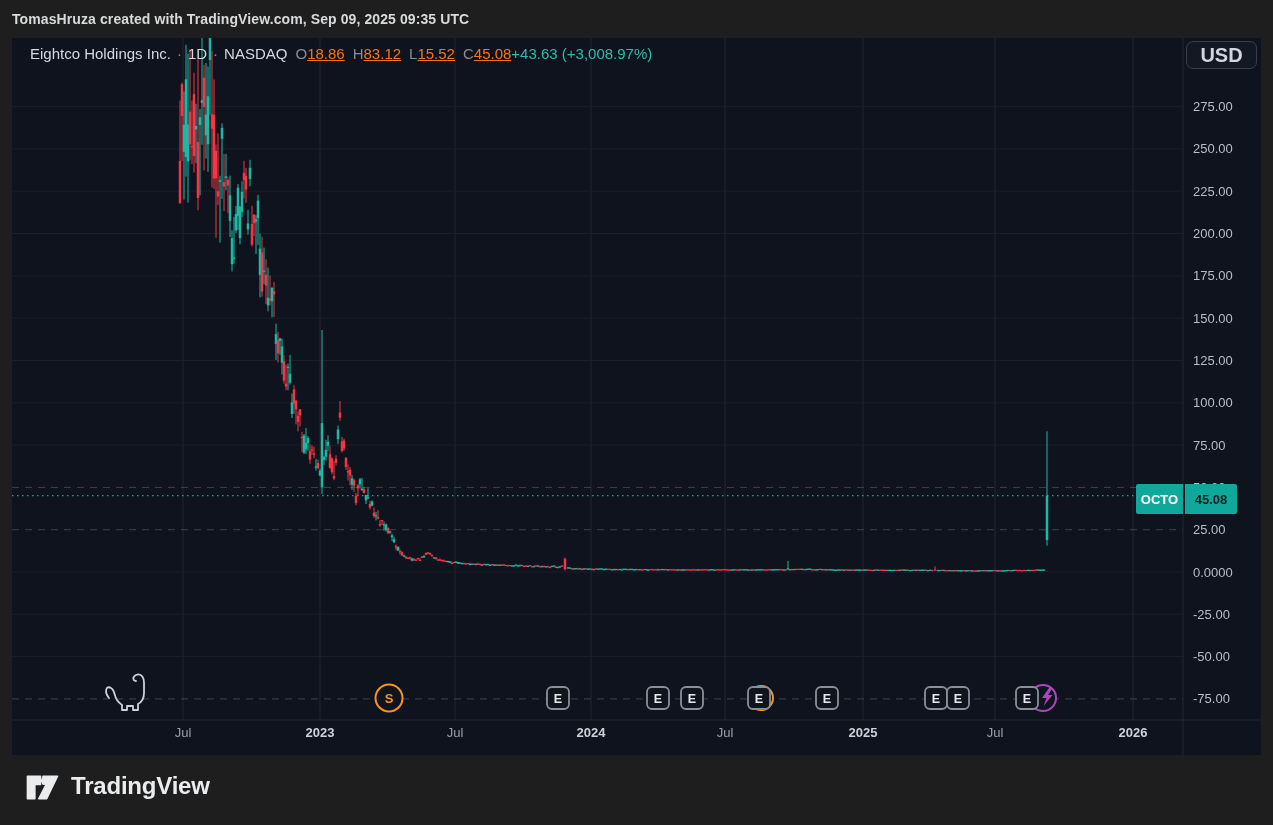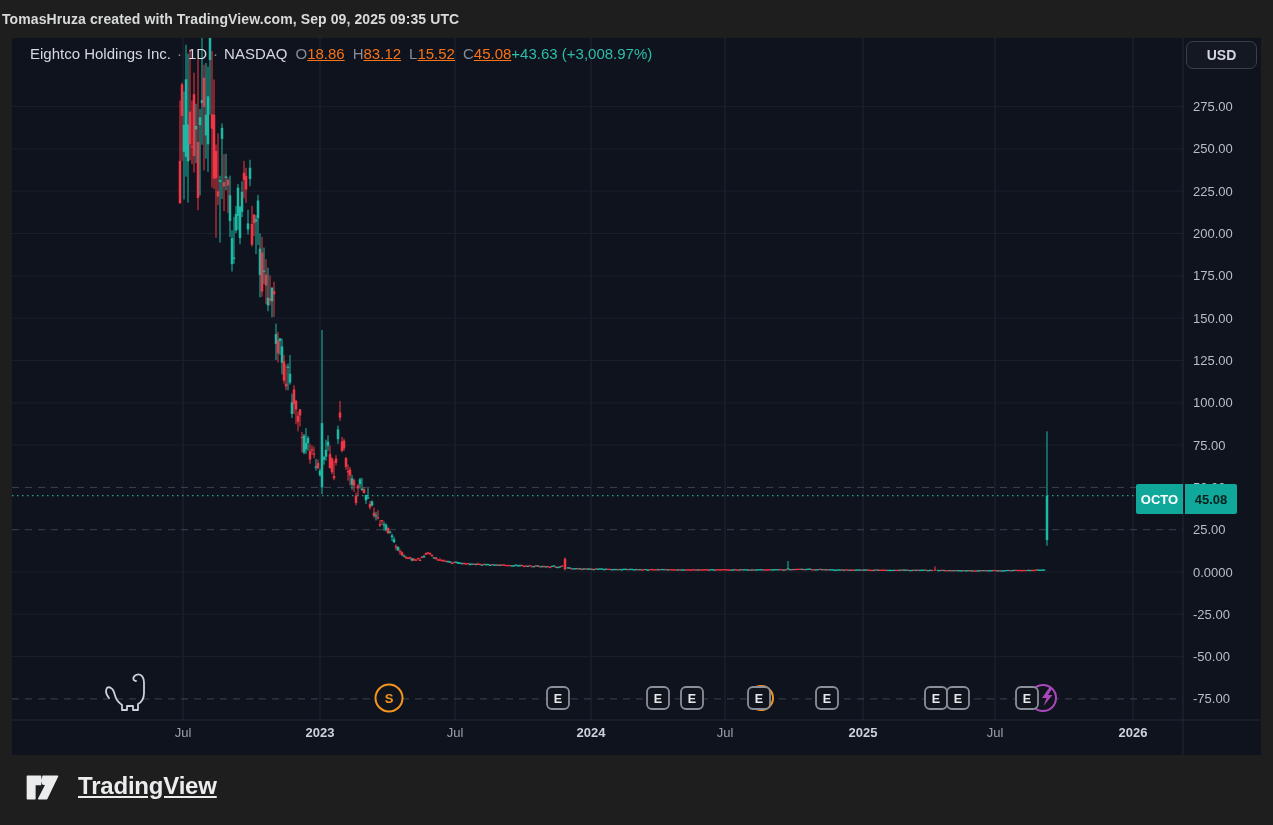--- a/index.html
+++ b/index.html
@@ -1,37 +1,37 @@
 <!DOCTYPE html>
 <html><head>
 <meta charset="utf-8">
 <style>
   html,body{margin:0;padding:0;background:#1e1e1e;width:1273px;height:825px;overflow:hidden;
             font-family:"Liberation Sans",sans-serif;-webkit-font-smoothing:antialiased;}
   .page{position:relative;width:1273px;height:825px;background:#1e1e1e;}
   .topbar{position:absolute;left:0;top:0;width:1273px;height:38px;display:flex;align-items:center;}
-  .topbar span{margin-left:2px;font-size:14px;font-weight:700;color:#d9dadb;letter-spacing:.1px;}
+  .topbar span{margin-left:12px;font-size:14px;font-weight:700;color:#d9dadb;letter-spacing:.1px;}
   .widget{position:absolute;left:12px;top:38px;width:1249px;height:717px;background:#0f131d;}
   .widget svg{position:absolute;left:0;top:0;}
   .legend{position:absolute;left:18px;top:7px;z-index:5;font-size:15px;color:#d5d8de;white-space:nowrap;}
   .legend .sep{color:#868c97;margin:0 6px;}
   .legend .lbl{color:#868c97;margin-left:8px;}
   .legend .val{color:#f97316;text-decoration:underline;}
   .legend .chg{color:#2cbdab;}
   .usd{position:absolute;left:1174px;top:3px;width:71px;height:28px;z-index:5;background:#141823;
-       border:1px solid #3a3f4b;border-radius:7px;color:#d3d6dc;font-size:14px;font-weight:700;
+       border:1px solid #3a3f4b;border-radius:7px;color:#d3d6dc;font-size:20px;font-weight:700;
        font-family:"Liberation Sans",sans-serif;cursor:pointer;}
   .plabel{position:absolute;left:1124px;top:446px;z-index:6;display:flex;height:30px;}
   .pticker{display:flex;align-items:center;justify-content:center;width:47px;background:#0fa89a;
            color:#ffffff;font-size:13px;font-weight:700;border-radius:2px 0 0 2px;}
   .pval{display:flex;align-items:center;justify-content:center;width:52px;background:#0fa89a;
         color:#06201d;font-size:13px;font-weight:700;margin-left:2px;border-radius:0 2px 2px 0;}
   .footer{position:absolute;left:0;top:755px;width:1273px;height:70px;}
   .brand{position:absolute;left:25px;top:16px;display:flex;align-items:center;cursor:pointer;}
-  .brand span{color:#ebecee;font-size:24px;font-weight:700;margin-left:19px;letter-spacing:-0.2px;text-decoration:underline;}
+  .brand span{color:#ebecee;font-size:24px;font-weight:700;margin-left:12px;letter-spacing:-0.2px;}
 </style>
 </head>
 <body>
 
 <div class="page">
 
   <div class="topbar">
     <span>TomasHruza created with TradingView.com, Sep 09, 2025 09:35 UTC</span>
   </div>
 

